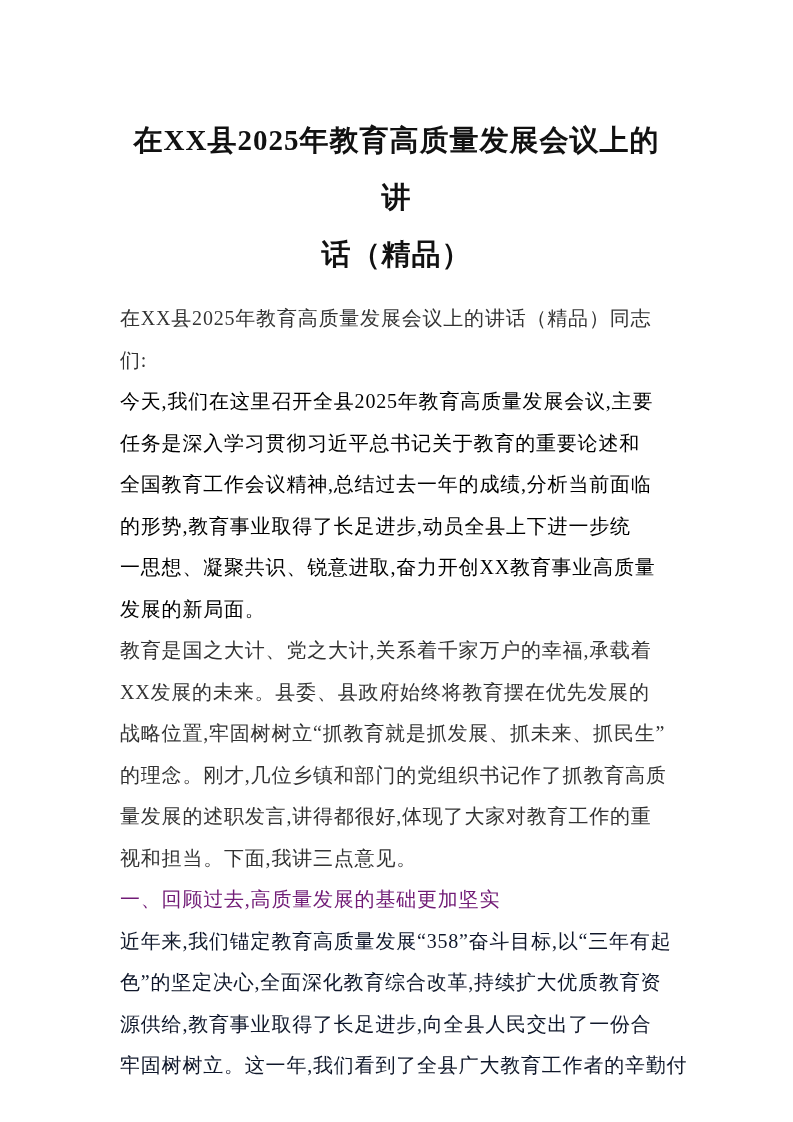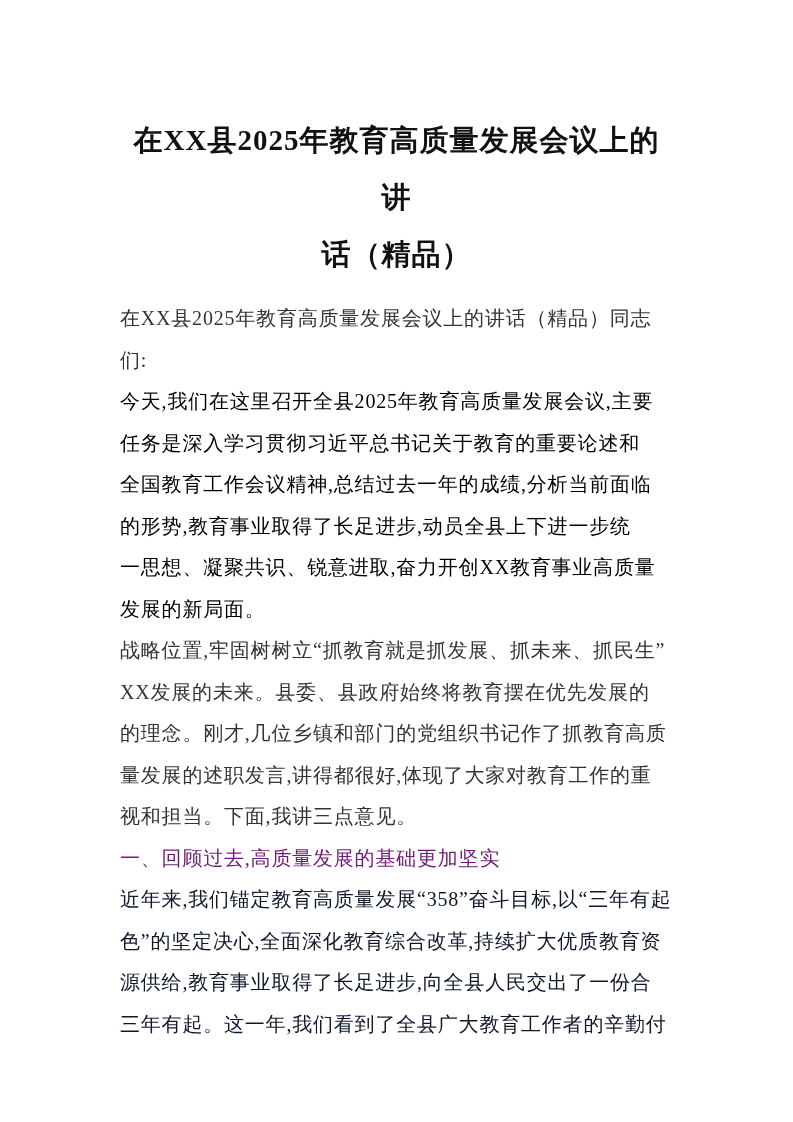--- a/index.html
+++ b/index.html
@@ -53,29 +53,30 @@
       </div>
       <div class="block paragraph" style="color: #000000;">
         <div class="line">今天,我们在这里召开全县2025年教育高质量发展会议,主要</div>
         <div class="line">任务是深入学习贯彻习近平总书记关于教育的重要论述和</div>
         <div class="line">全国教育工作会议精神,总结过去一年的成绩,分析当前面临</div>
         <div class="line">的形势,教育事业取得了长足进步,动员全县上下进一步统</div>
         <div class="line">一思想、凝聚共识、锐意进取,奋力开创XX教育事业高质量</div>
         <div class="line">发展的新局面。</div>
       </div>
       <div class="block paragraph" style="color: rgb(51, 51, 51);">
+        <div class="line">教育是国之大计、党之大计,关系着千家万户的幸福,承载着</div>
+        <div class="line">XX发展的未来。县委、县政府始终将教育摆在优先发展的</div>
         <div class="line">战略位置,牢固树树立“抓教育就是抓发展、抓未来、抓民生”</div>
-        <div class="line">XX发展的未来。县委、县政府始终将教育摆在优先发展的</div>
         <div class="line">的理念。刚才,几位乡镇和部门的党组织书记作了抓教育高质</div>
         <div class="line">量发展的述职发言,讲得都很好,体现了大家对教育工作的重</div>
         <div class="line">视和担当。下面,我讲三点意见。</div>
       </div>
       <div class="block heading" style="color: #701a75;">
         <div class="line">一、回顾过去,高质量发展的基础更加坚实</div>
       </div>
       <div class="block paragraph" style="color: #0f172a;">
         <div class="line">近年来,我们锚定教育高质量发展“358”奋斗目标,以“三年有起</div>
         <div class="line">色”的坚定决心,全面深化教育综合改革,持续扩大优质教育资</div>
         <div class="line">源供给,教育事业取得了长足进步,向全县人民交出了一份合</div>
-        <div class="line">三年有起。这一年,我们看到了全县广大教育工作者的辛勤付</div>
+        <div class="line">牢固树树立。这一年,我们看到了全县广大教育工作者的辛勤付</div>
       </div>
     </div>
 </div>
 
 </body></html>

